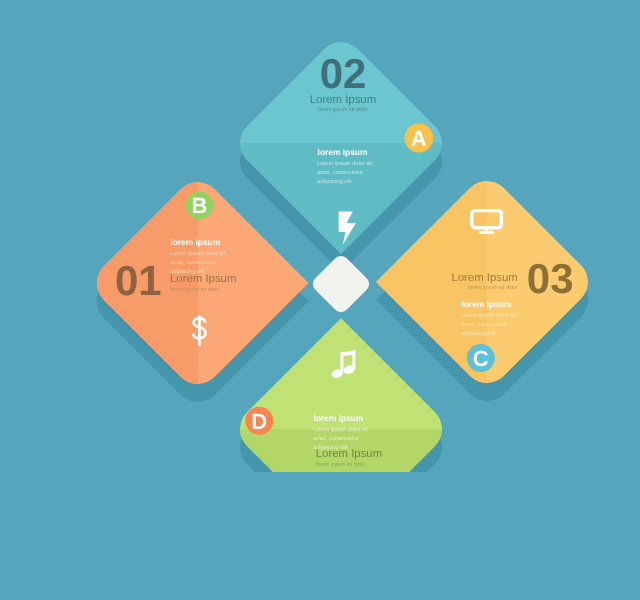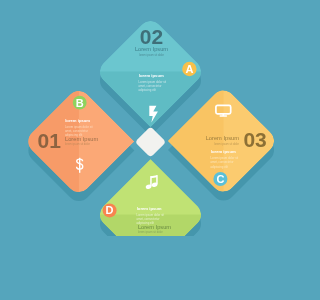--- a/index.html
+++ b/index.html
@@ -1,17 +1,17 @@
 <!DOCTYPE html>
 <html><head>
 <meta charset="utf-8">
 <style>
   html,body{margin:0;padding:0;width:300px;height:300px;overflow:hidden;
     background:#55a5bc;font-family:"Liberation Sans",sans-serif;}
-  #stage{position:relative;width:300px;height:236px;overflow:hidden;}
+  #stage{position:relative;width:300px;height:236px;overflow:hidden;margin-left:20px;}
   svg.layer{position:absolute;left:0;top:0;}
   text{font-family:"Liberation Sans",sans-serif;}
   .big{font-weight:bold;font-size:21px;}
   .ttl{font-weight:normal;font-size:5.7px;}
   .sub{font-weight:normal;font-size:2.7px;}
   .bt{font-weight:bold;font-size:4.2px;fill:#fff;}
   .bd{font-weight:normal;font-size:2.9px;}
   .bdg{font-weight:bold;font-size:11px;fill:#fff;}
 </style>
 </head>

